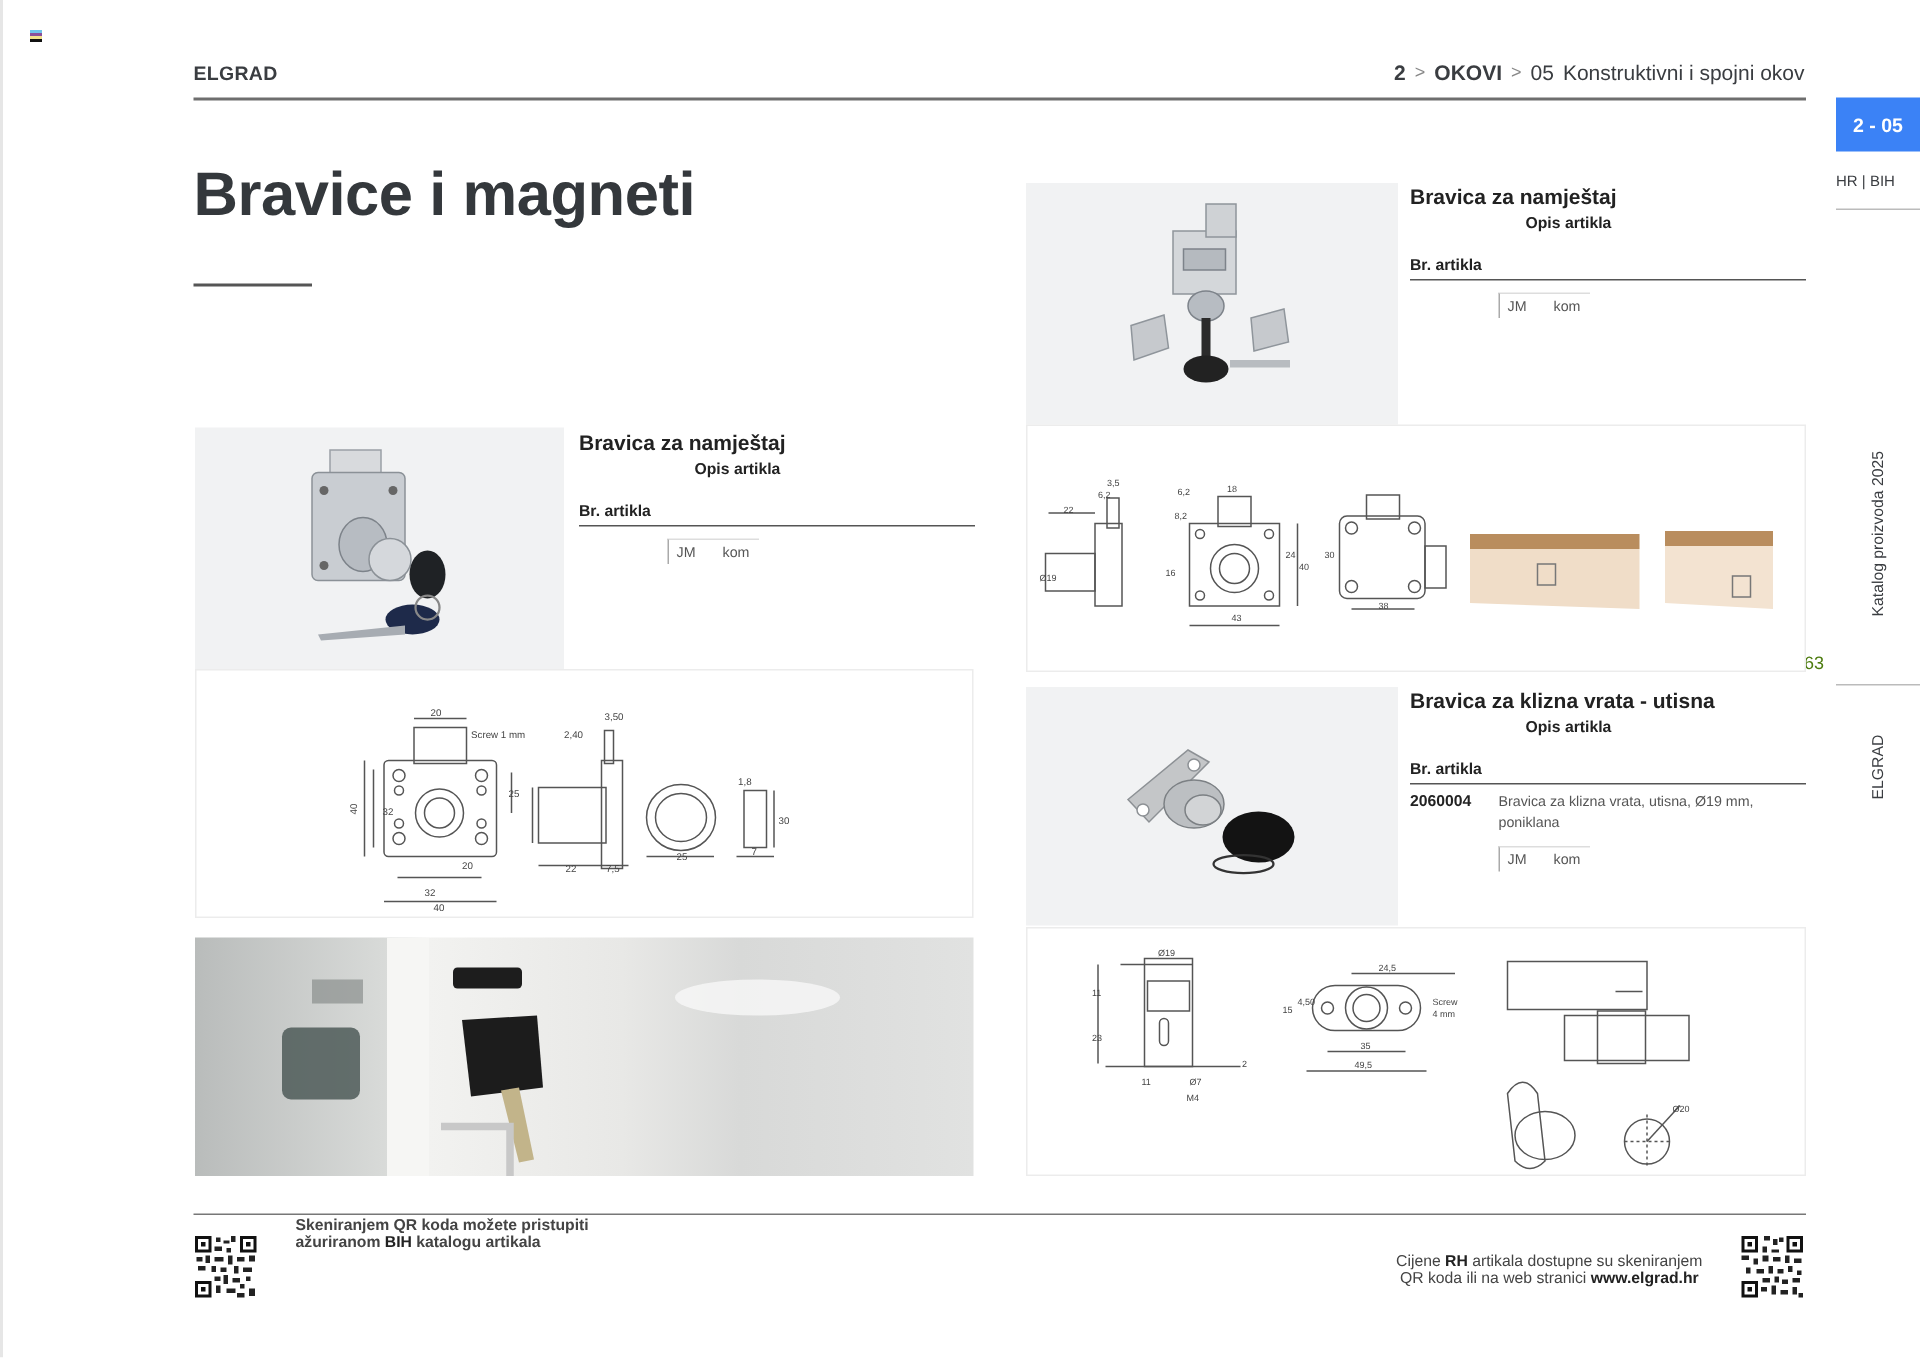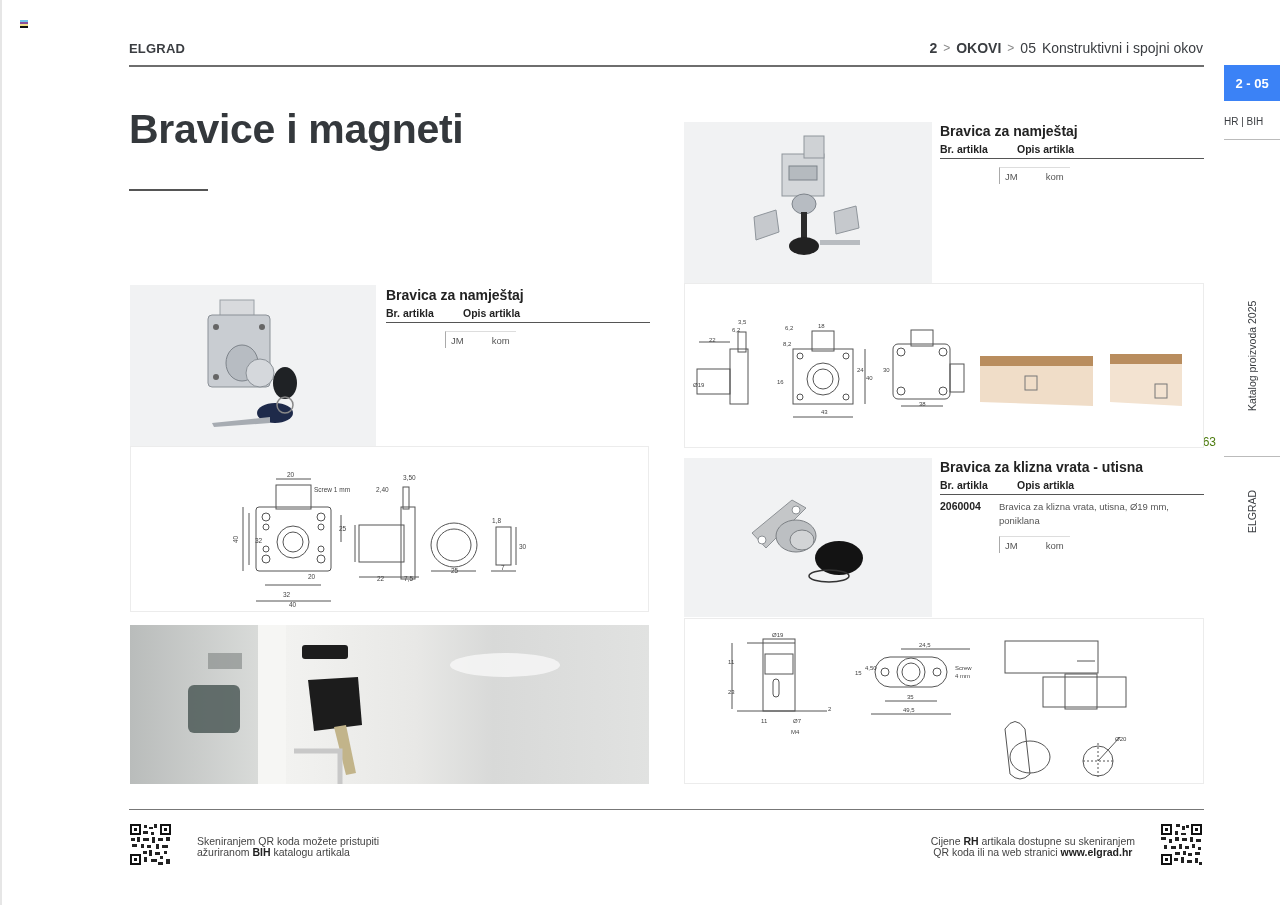--- a/index.html
+++ b/index.html
@@ -25,25 +25,25 @@
   .side-page { position: absolute; left: 1196px; top: 435px; font-size: 12px; color: #4d7c0f; }
   .side-rule2 { position: absolute; left: 1224px; top: 456px; width: 56px; height: 1px; background: #bbb; }
   .side-brand { position: absolute; left: 1246px; top: 533px; transform-origin: left top; transform: rotate(-90deg); font-size: 10.5px; color: #3a3d41; white-space: nowrap; }
 
   .photo { position: absolute; background: #f1f2f3; overflow: hidden; }
   .drawing { position: absolute; background: #fff; border: 1px solid #ececec; overflow: hidden; }
 
   .product { position: absolute; width: 264px; }
   .product .p-title { font-size: 14px; font-weight: bold; color: #222; margin-bottom: 4px; }
   .product .p-head { display: flex; font-size: 10.5px; font-weight: bold; color: #222; padding-bottom: 3px; border-bottom: 1px solid #555; }
-  .product .p-head .c1 { width: 77px; }
+  .product .p-head .c1 { width: 77px; margin-top: 28px; }
   .product .p-row { display: flex; margin-top: 5px; font-size: 10.5px; }
   .product .p-row .code { width: 59px; font-weight: bold; color: #222; }
   .product .p-row .desc { flex: 1; color: #555; font-size: 9.5px; line-height: 14px; }
-  .product .unit { margin-left: 59px; margin-top: 8px; display: inline-flex; gap: 28px; font-size: 9.5px; color: #555; border-left: 1px solid #aaa; border-top: 1px solid #ddd; padding: 3px 6px 2px 5px; }
+  .product .unit { margin-left: 59px; margin-top: 8px; display: inline-flex; gap: 18px; font-size: 9.5px; color: #555; border-left: 1px solid #aaa; border-top: 1px solid #ddd; padding: 3px 6px 2px 5px; }
 
   .footer-rule { position: absolute; left: 129px; top: 809px; width: 1075px; height: 1px; background: #777; }
   .qr { position: absolute; width: 43px; height: 43px; }
   .footer-text { position: absolute; font-size: 10.5px; color: #444; line-height: 11px; }
   .footer-text b { color: #222; }
 </style>
 </head>
 <body>
 
 <div class="left-edge"></div>
@@ -357,21 +357,21 @@
         <rect x="26" y="29" width="5" height="3"></rect>
       <rect x="35" y="28" width="3" height="3"></rect>
         <rect x="15" y="34" width="3" height="5"></rect>
         <rect x="22" y="36" width="6" height="3"></rect>
       <rect x="31" y="33" width="3" height="3"></rect>
         <rect x="37" y="36" width="4" height="5"></rect>
         <rect x="29" y="39" width="5" height="3"></rect>
     </g>
   </svg>
 </div>
-<div class="footer-text" style="left:197px; top:836px;">
+<div class="footer-text" style="left:197px; top:812px;font-weight:bold;">
   <div>Skeniranjem QR koda možete pristupiti</div>
   <div><span>ažuriranom </span><b>BIH</b><span> katalogu artikala</span></div>
 </div>
 
 <div class="footer-text" style="right:145px; top:836px; text-align:center;">
   <div><span>Cijene </span><b>RH</b><span> artikala dostupne su skeniranjem</span></div>
   <div><span>QR koda ili na web stranici </span><b>www.elgrad.hr</b></div>
 </div>
 
 <div class="qr" style="left:1160px; top:823px;">

